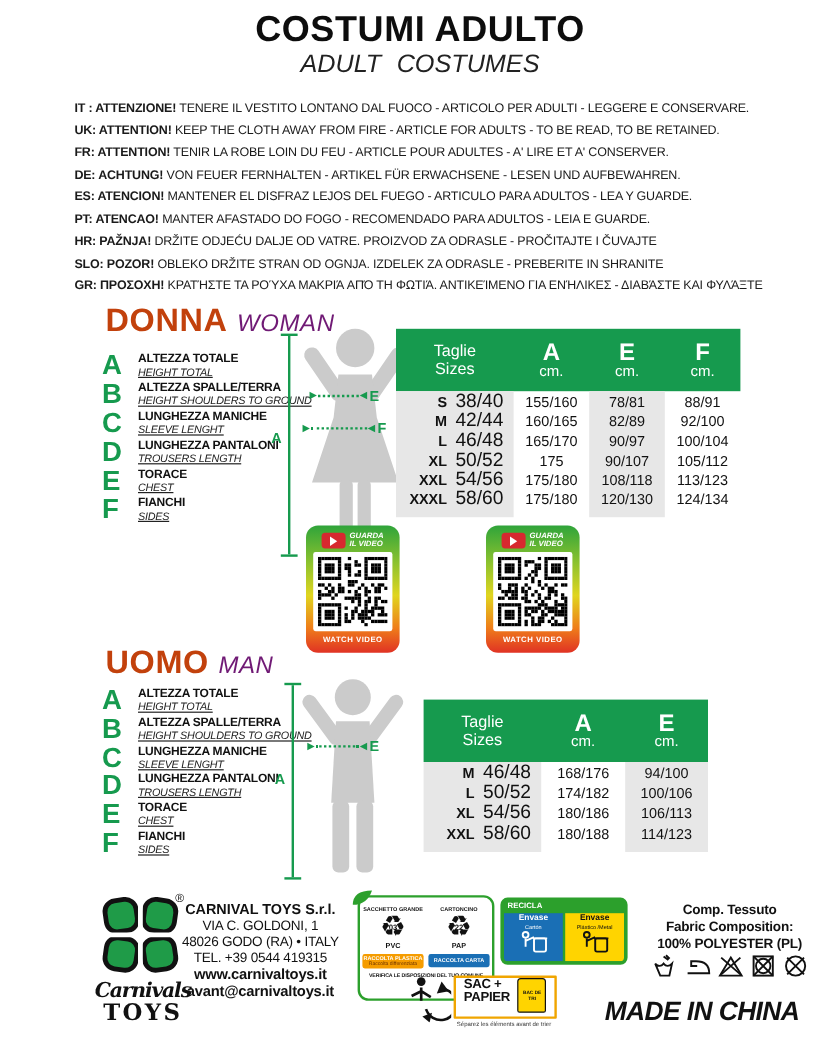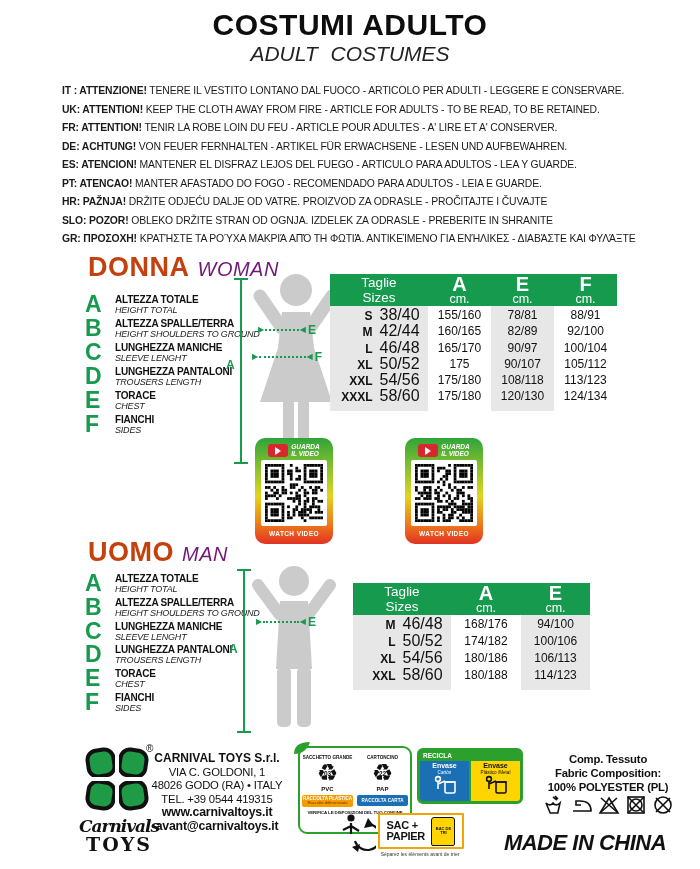--- a/index.html
+++ b/index.html
@@ -21,36 +21,36 @@
   .sechead{position:absolute;display:flex;align-items:baseline;}
   .sec-it{font-size:27px;font-weight:bold;letter-spacing:.5px;color:#c2410c;}
   .sec-en{font-size:20px;font-style:italic;margin-left:8px;letter-spacing:.5px;color:#701a75;}
 
   
   .mlist{position:absolute;width:220px;}
   .mitem{display:flex;align-items:flex-start;}
   .mletter{width:30px;font-size:23px;font-weight:bold;color:#169a4e;line-height:22px;}
   .mtxt{padding-top:1px;}
   .mit{font-size:10px;font-weight:bold;letter-spacing:-.2px;line-height:11px;}
-  .men{font-size:9px;font-style:italic;letter-spacing:-.2px;line-height:10px;color:#222;}
+  .men{font-size:9px;font-style:italic;letter-spacing:-.2px;line-height:10px;color:#222;text-decoration:underline;}
 
   
   .fig svg{display:block;}
   .vline{position:absolute;width:2px;background:#169a4e;}
   .vline::before,.vline::after{content:"";position:absolute;left:-6px;width:14px;height:2px;background:#169a4e;}
   .vline::before{top:-2px;} .vline::after{bottom:-2px;}
   .vlab{position:absolute;color:#169a4e;font-weight:bold;font-size:12px;}
   .harrow{position:absolute;display:flex;align-items:center;}
   .ah{color:#169a4e;font-size:8px;line-height:8px;}
   .dots{flex:1;border-top:2px dotted #169a4e;margin:0 1px;}
   .alab{color:#169a4e;font-weight:bold;font-size:12px;margin-left:2px;line-height:10px;}
 
   
   .sztable{position:absolute;}
-  .thead{display:grid;height:32px;background:#169a4e;color:#fff;align-items:center;}
+  .thead{display:grid;height:52px;background:#169a4e;color:#fff;align-items:center;}
   .th-size{text-align:center;font-size:13.5px;line-height:15px;}
   .th-col{text-align:center;}
   .th-letter{font-size:20px;font-weight:bold;line-height:17px;}
   .th-unit{font-size:12.5px;line-height:12px;}
   .tbody{position:relative;padding-bottom:7px;}
   .stripe{position:absolute;top:0;bottom:0;background:#e7e7e7;z-index:0;}
   .trow{display:grid;position:relative;z-index:1;align-items:center;}
   .w-cols{grid-template-columns:98px 63px 63px 63px;}
   .m-cols{grid-template-columns:98px 70px 69px;}
   .w-grid .trow{height:16.3px;}
@@ -110,21 +110,21 @@
   .recbin .r1{font-size:7px;font-weight:bold;line-height:8px;}
   .recbin .r2{font-size:4.6px;line-height:5px;}
 
   .comp{position:absolute;left:520px;top:752px;width:176px;text-align:center;}
   .comp div{font-size:11.3px;font-weight:bold;line-height:14px;letter-spacing:-.2px;}
   .careicons{position:absolute;left:524px;top:795px;width:170px;display:flex;justify-content:center;gap:3px;}
   .careicons svg{stroke:#111;fill:none;stroke-width:1.6;}
 
   .trimanwrap{position:absolute;left:338px;top:810px;}
   .sacbox{position:absolute;left:378px;top:813px;width:86px;height:36px;border:2px solid #f0a500;border-radius:1px;
-          box-sizing:border-box;display:flex;align-items:center;justify-content:space-evenly;background:#fff;}
+          box-sizing:border-box;display:flex;align-items:flex-start;justify-content:space-evenly;background:#fff;}
   .sactxt{font-size:11px;font-weight:bold;line-height:11px;letter-spacing:-.3px;}
   .sacbin{width:22px;height:27px;background:#ffd400;border:1.5px solid #111;border-radius:3px 3px 2px 2px;
           display:flex;align-items:center;justify-content:center;text-align:center;
           font-size:4px;font-weight:bold;line-height:4.4px;color:#111;}
   .saccaption{position:absolute;left:360px;top:851px;width:120px;text-align:center;font-size:5px;color:#333;}
 
   .madein{position:absolute;left:472px;top:830px;width:226px;text-align:center;
           font-size:22px;font-weight:bold;font-style:italic;letter-spacing:-.5px;}
 </style>
 </head>

